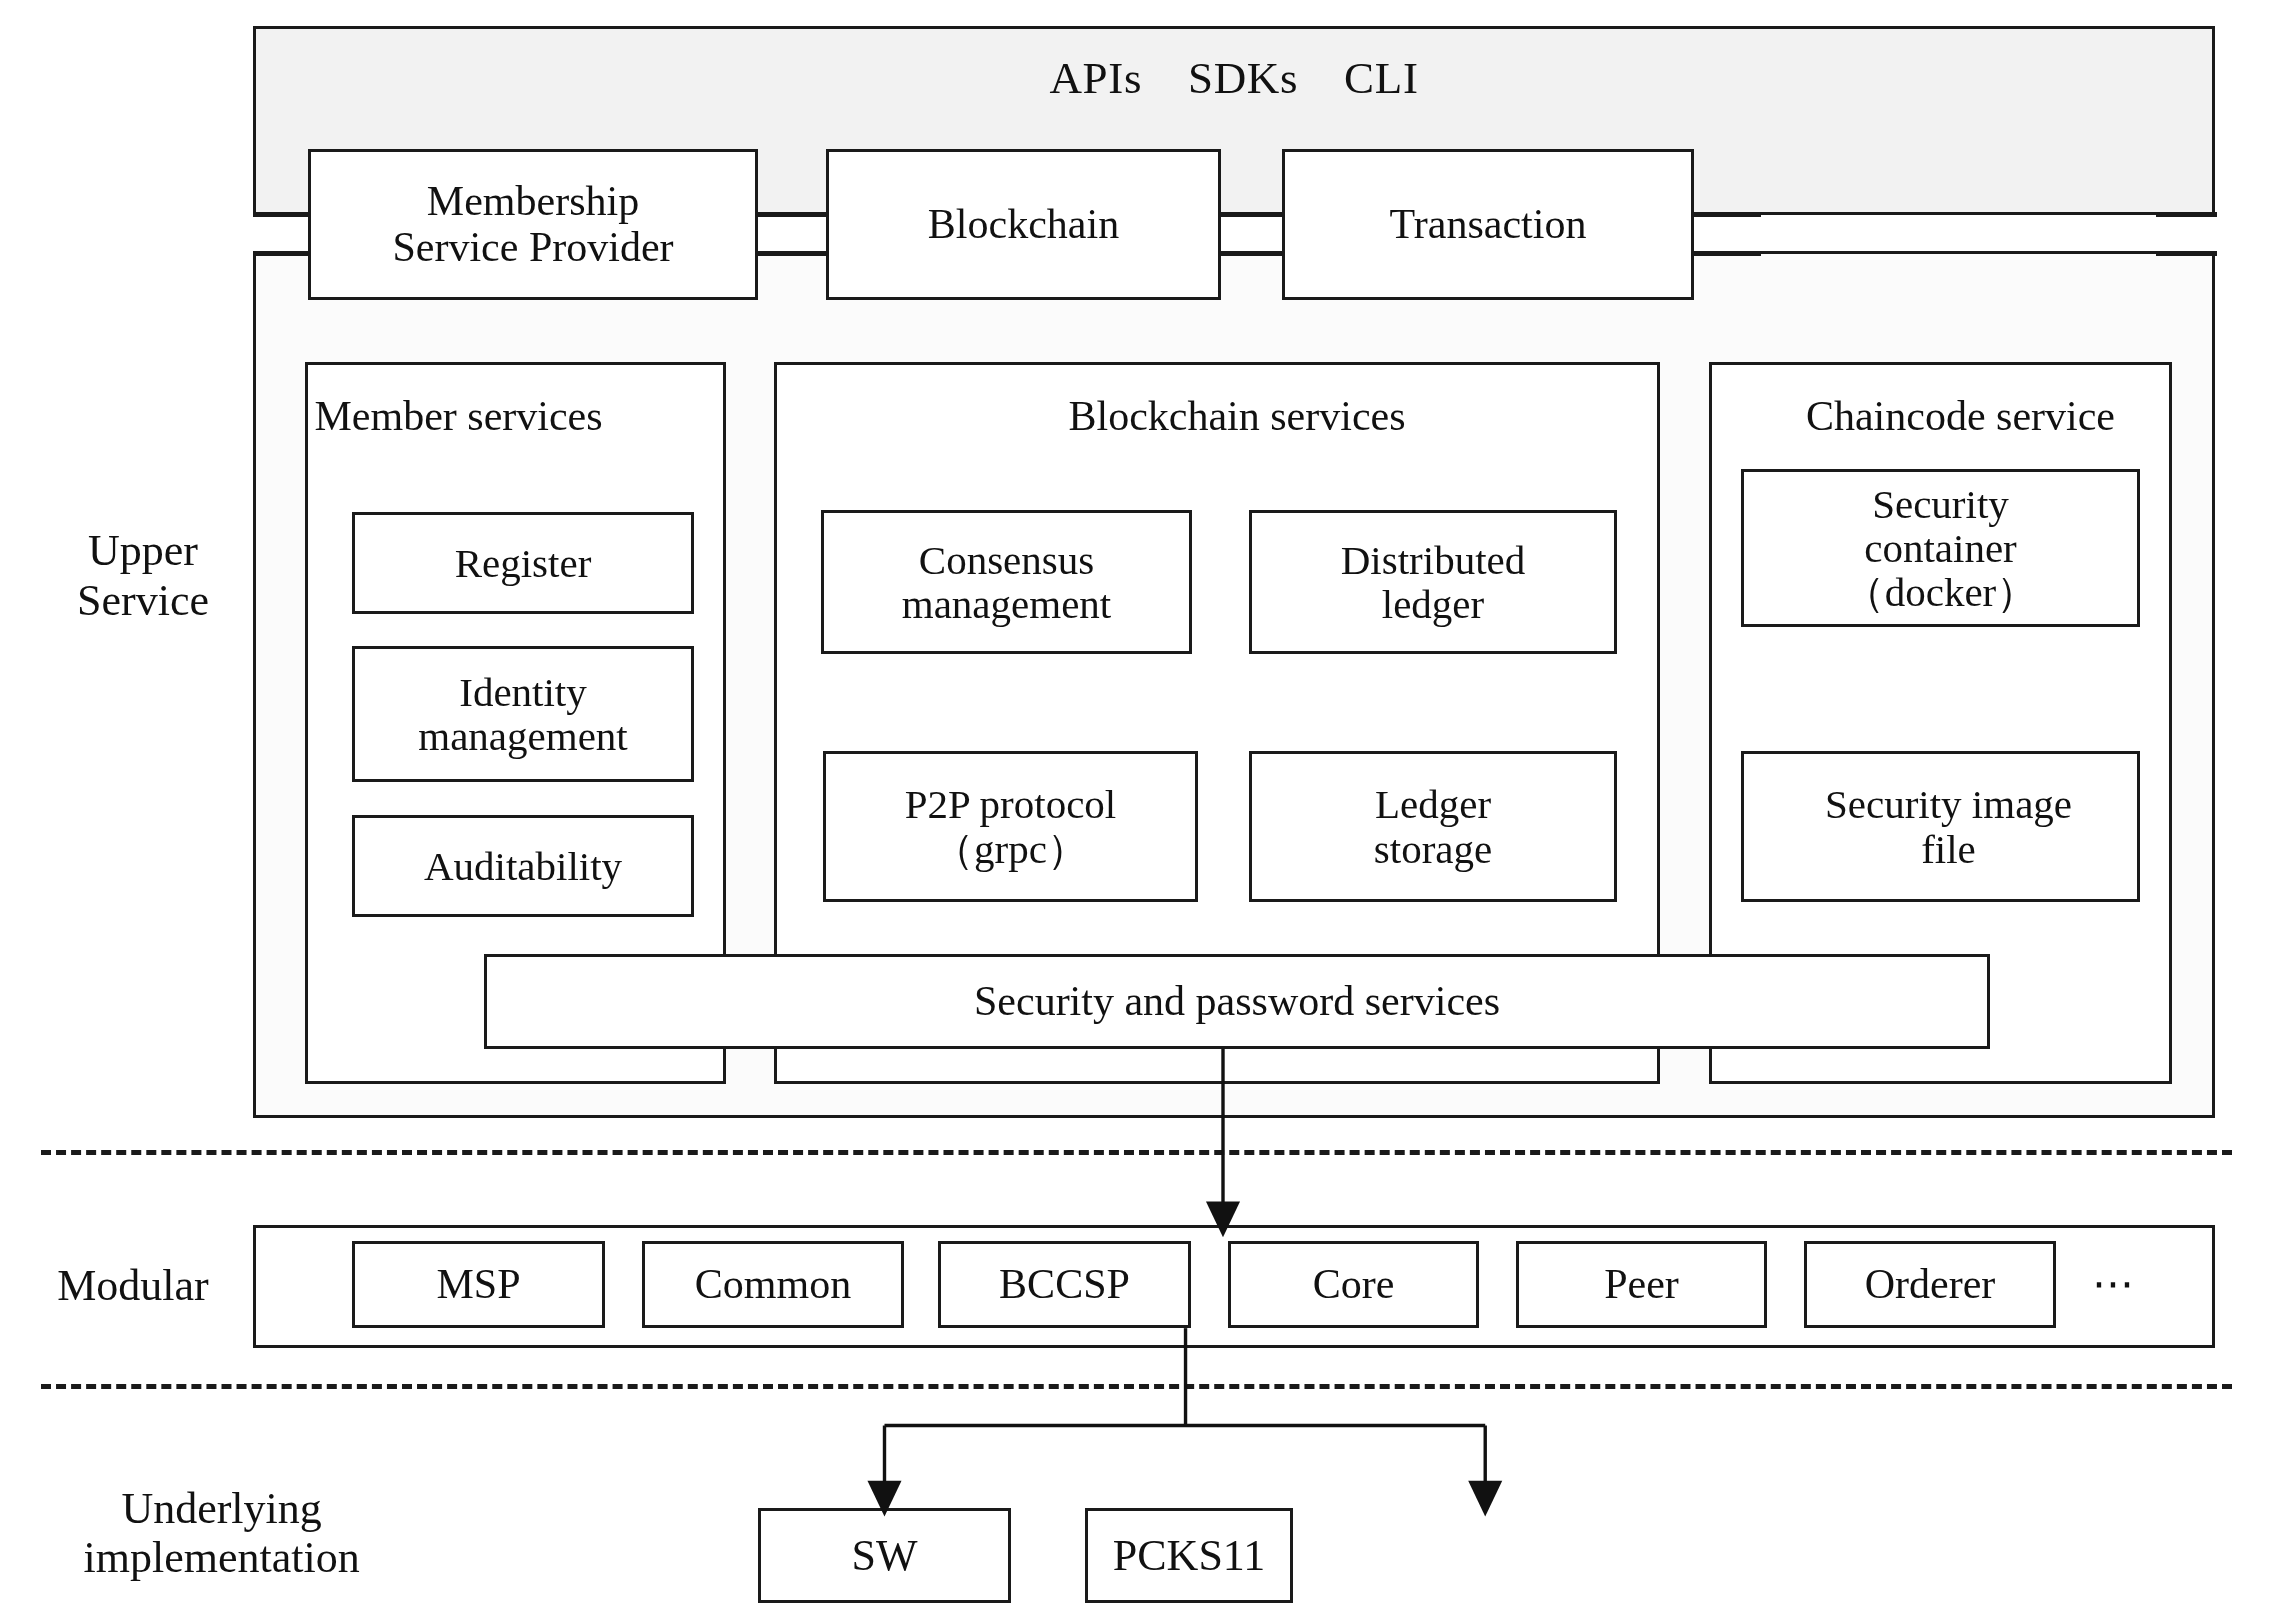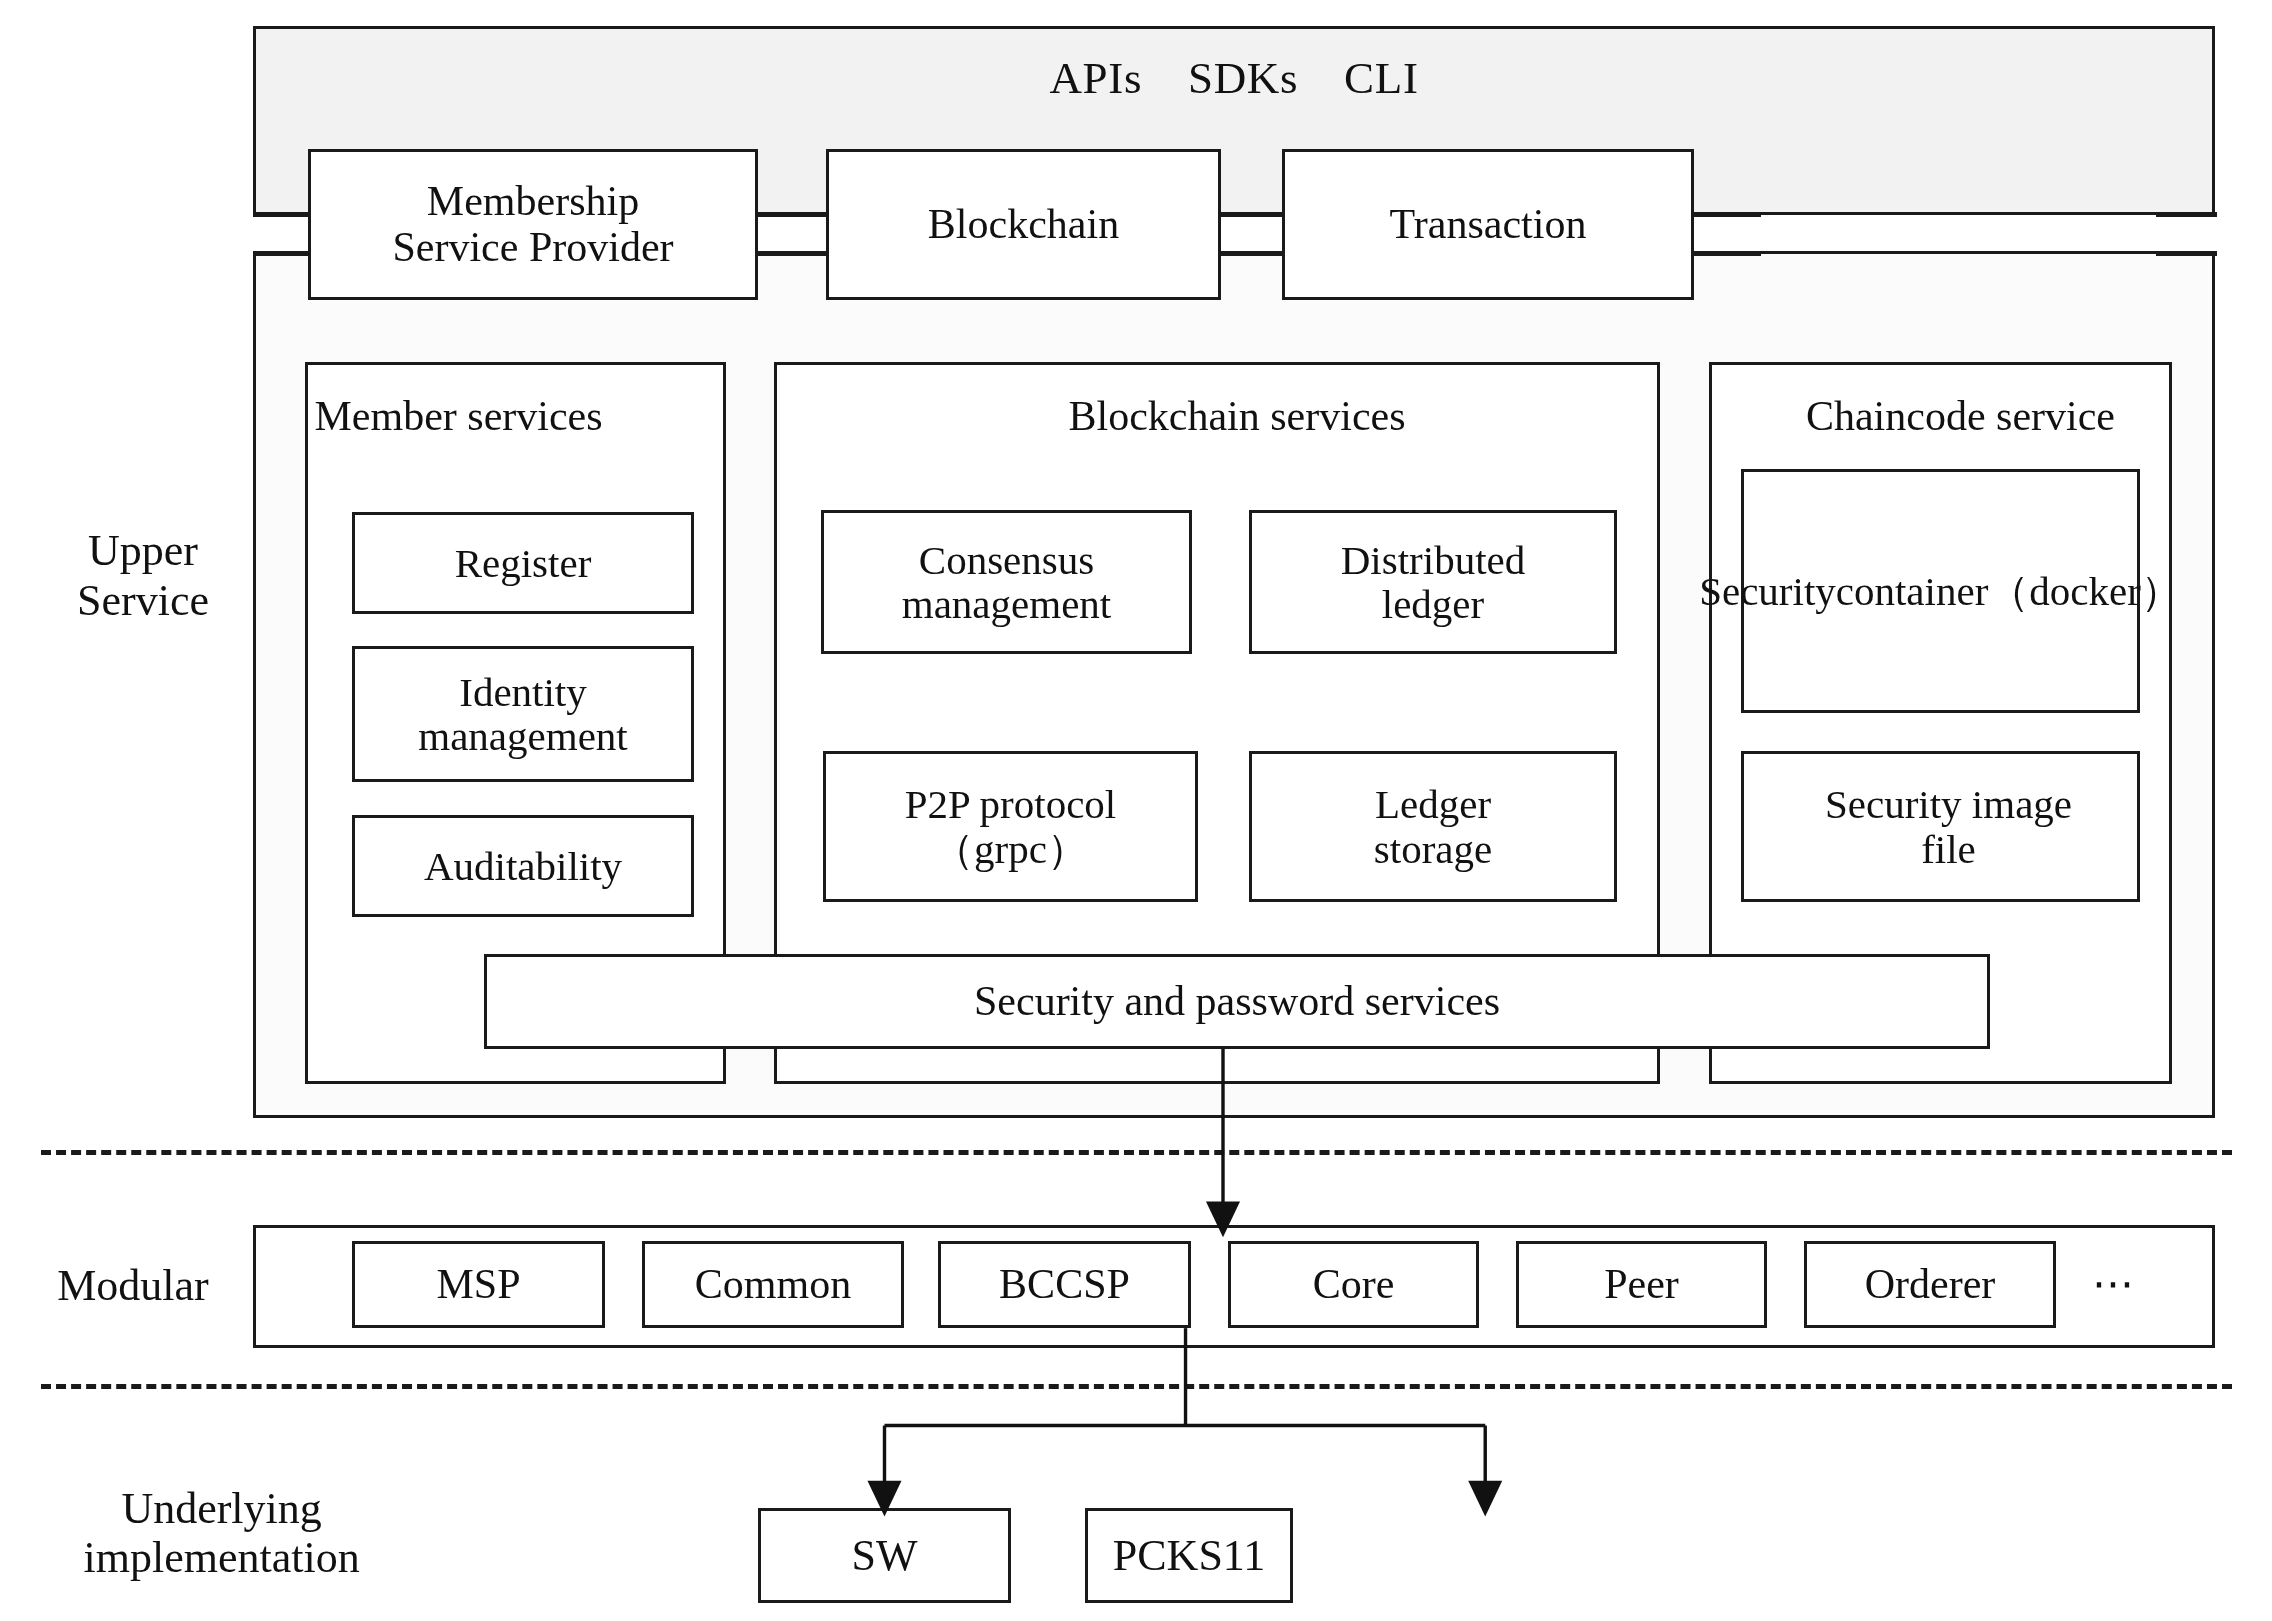--- a/index.html
+++ b/index.html
@@ -148,21 +148,21 @@
   </div>
 
   <div class="abs box t-leaf" style="left:1249px; top:751px; width:368px; height:151px; flex-direction:column;">
     <span>Ledger</span>
     <span>storage</span>
   </div>
 
   <div class="abs box" style="left:1709px; top:362px; width:463px; height:722px; display:block;"></div>
   <div class="abs plain-label t-section" style="left:1694px; top:390px; width:493px; height:54px;">Chaincode service</div>
 
-  <div class="abs box t-leaf" style="left:1741px; top:469px; width:399px; height:244px; ">
+  <div class="abs box t-leaf" style="left:1741px; top:469px; width:399px; height:158px; flex-direction:column;">
     <span>Security</span>
     <span>container</span>
     <span>（docker）</span>
   </div>
 
   <div class="abs box t-leaf" style="left:1741px; top:751px; width:399px; height:151px; flex-direction:column;padding-left:16px;">
     <span>Security image</span>
     <span>file</span>
   </div>
 

